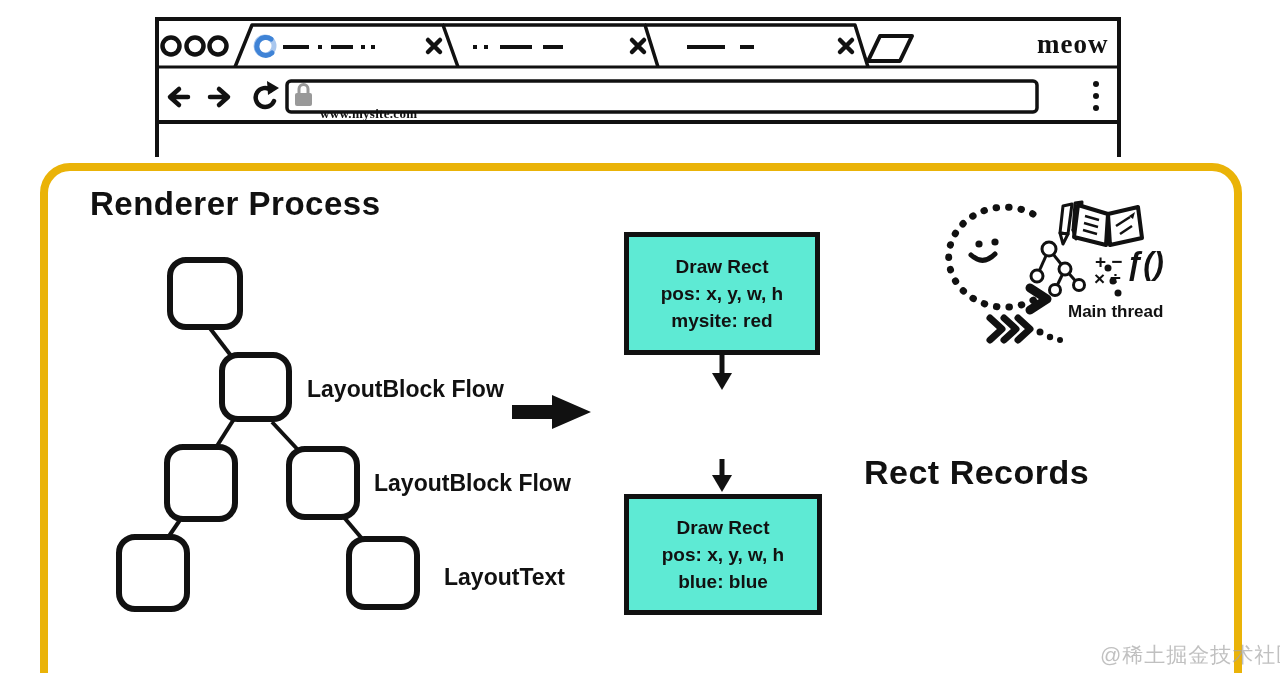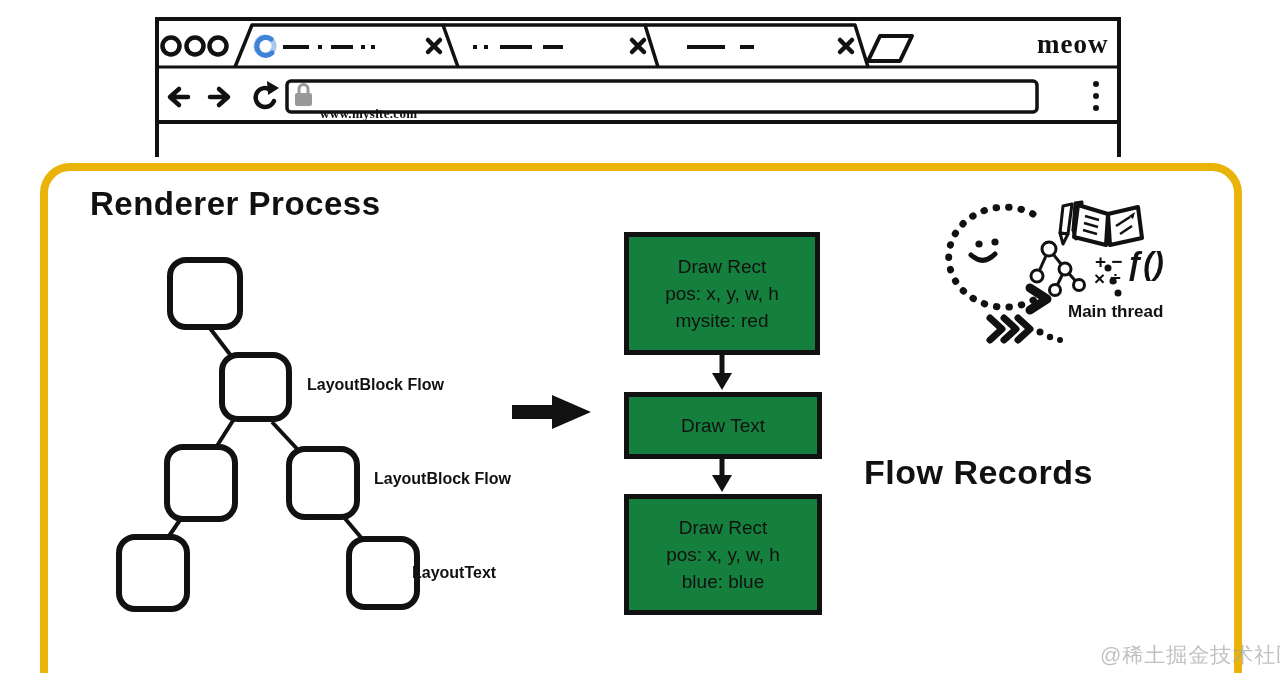--- a/index.html
+++ b/index.html
@@ -8,24 +8,24 @@
   .abs{position:absolute;}
   svg{display:block;}
   
   .browser{position:absolute;left:155px;top:17px;width:967px;height:128px;font-family:Liberation Serif, serif;}
   .brand{position:absolute;left:882px;top:12px;font-size:27px;font-weight:700;letter-spacing:1px;}
   .url-text{position:absolute;left:165px;top:69px;font-size:13px;font-weight:600;letter-spacing:.3px;margin-top:20px;}
   
   .renderer{position:absolute;left:40px;top:163px;width:1202px;height:575px;
             border:8px solid #eab308;border-radius:30px;background:#fff;box-sizing:border-box;}
   .renderer-title{position:absolute;left:42px;top:14px;font-size:33px;font-weight:700;letter-spacing:.5px;}
-  .tree-label{position:absolute;font-size:16px;font-weight:700;white-space:nowrap;}
-  .paint-box{position:absolute;border:5px solid #111;background:#15803d;box-sizing:border-box;
+  .tree-label{position:absolute;font-size:23px;font-weight:700;white-space:nowrap;}
+  .paint-box{position:absolute;border:5px solid #111;background:#5eead4;box-sizing:border-box;
              display:flex;flex-direction:column;align-items:center;justify-content:center;
-             font-weight:400;font-size:19px;line-height:27px;text-align:center;}
+             font-weight:700;font-size:19px;line-height:27px;text-align:center;}
   .paint-heading{position:absolute;left:816px;top:282px;font-size:34px;font-weight:700;letter-spacing:.5px;}
   .main-thread-label{position:absolute;left:1020px;top:131px;font-size:17px;font-weight:700;white-space:nowrap;}
   .watermark{position:absolute;left:1100px;top:641px;font-size:21px;letter-spacing:1px;
              color:rgba(165,165,165,0.7);white-space:nowrap;}
 </style>
 </head>
 <body>
 
 <div class="stage">
 
@@ -119,53 +119,50 @@
         <rect x="68" y="13" width="70" height="67" rx="16"></rect>
         <rect x="120" y="108" width="67" height="64" rx="16"></rect>
         <rect x="65" y="200" width="68" height="72" rx="16"></rect>
         <rect x="187" y="202" width="68" height="68" rx="16"></rect>
         <rect x="17" y="290" width="68" height="72" rx="16"></rect>
         <rect x="247" y="292" width="68" height="68" rx="16"></rect>
       </g>
     </svg>
     <div class="tree-label" style="left:259px;top:205px;">LayoutBlock Flow</div>
     <div class="tree-label" style="left:326px;top:299px;">LayoutBlock Flow</div>
-    <div class="tree-label" style="left:364px;top:393px;">LayoutText</div>
+    <div class="tree-label" style="left:396px;top:393px;">LayoutText</div>
 
     <svg class="abs" style="left:459px;top:221px;" width="90" height="40" viewBox="0 0 90 40">
       <polygon points="5,13 45,13 45,3 84,20 45,37 45,27 5,27" fill="#111"></polygon>
     </svg>
 
     <div class="paint-box" style="left:576px;top:61px;width:196px;height:123px;">
       <div>Draw Rect</div>
       <div>pos: x, y, w, h</div>
       <div>mysite: red</div>
     </div>
 
     <svg class="abs" style="left:664px;top:182px;" width="20" height="38" viewBox="0 0 20 38">
       <line x1="10" y1="2" x2="10" y2="22" stroke="#111" stroke-width="5"></line>
       <polygon points="0,20 20,20 10,37" fill="#111"></polygon>
     </svg>
 
-    <div class="paint-box" style="left:576px;top:221px;width:198px;height:67px;">
-      <div>Draw Text</div>
-    </div>
 
     <svg class="abs" style="left:664px;top:287px;" width="20" height="36" viewBox="0 0 20 36">
       <line x1="10" y1="1" x2="10" y2="19" stroke="#111" stroke-width="5"></line>
       <polygon points="0,17 20,17 10,34" fill="#111"></polygon>
     </svg>
 
     <div class="paint-box" style="left:576px;top:323px;width:198px;height:121px;">
       <div>Draw Rect</div>
       <div>pos: x, y, w, h</div>
       <div>blue: blue</div>
     </div>
 
-    <div class="paint-heading">Flow Records</div>
+    <div class="paint-heading">Rect Records</div>
 
     <svg class="abs" style="left:884px;top:21px;" width="310" height="160" viewBox="0 0 310 160">
 
       <g>
         <path d="M101,22 A56,50 0 1 0 105,106" fill="none" stroke="#111" stroke-width="7" stroke-linecap="round" stroke-dasharray="0.5 12"></path>
         <circle cx="47" cy="52" r="3.6" fill="#111"></circle>
         <circle cx="63" cy="50" r="3.6" fill="#111"></circle>
         <path d="M39,63 Q51,74 63,62" fill="none" stroke="#111" stroke-width="5" stroke-linecap="round"></path>
       </g>
 

